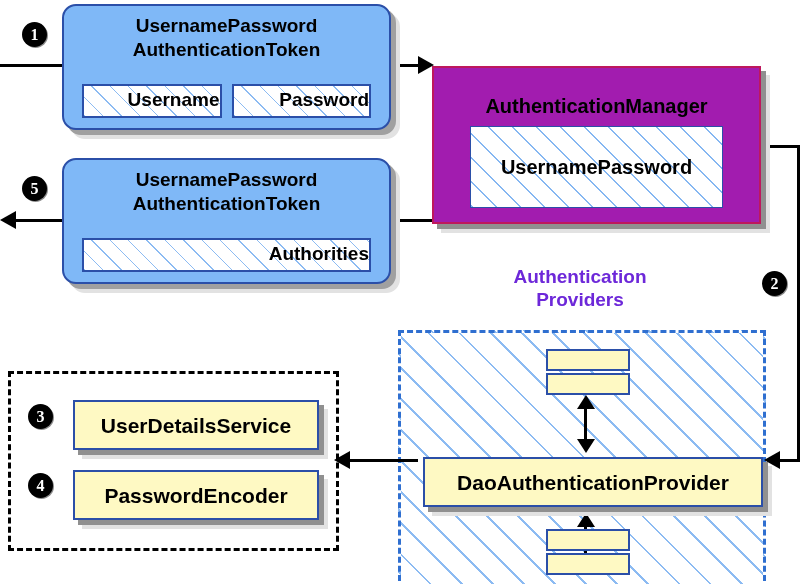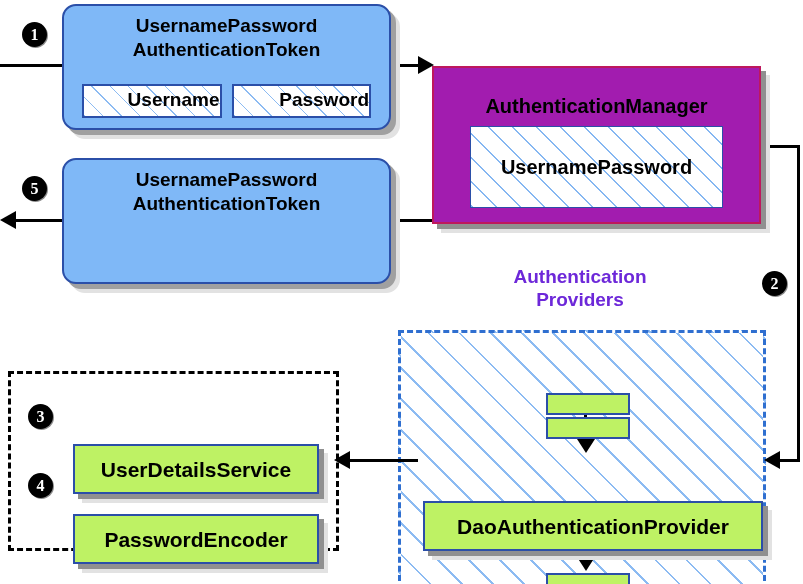--- a/index.html
+++ b/index.html
@@ -77,25 +77,24 @@
         rgba(120,175,240,.85) 0 2px, rgba(255,255,255,0) 2px 22px);
     z-index:5;
   }
   
   .dashbox{
     position:absolute;border:3px dashed #000;background:#fff;z-index:5;
   }
 
   
   .bar{
-    position:absolute;background:#bef264;border:2px solid #2b4fa8;
+    position:absolute;background:#fef9c3;border:2px solid #2b4fa8;
     color:#000;font:bold 21px/1 "Liberation Sans",sans-serif;
     box-shadow:5px 5px 0 0 #909090, 9px 9px 0 0 #e2e2e2;
     z-index:20;
-    margin-top:44px;
   }
   .bar span{position:absolute;left:0;right:0;top:50%;transform:translateY(-50%);text-align:center;}
   .bar.plain{box-shadow:none;}
 
   
   .caption{
     position:absolute;color:#6d28d9;
     font:bold 19px/23px "Liberation Sans",sans-serif;text-align:center;
     white-space:pre-line;z-index:30;
   }
@@ -145,20 +144,21 @@
     <div class="slots">
       <div class="slot">Username</div>
       <div class="slot">Password</div>
     </div>
   </div>
 
   <div class="token" style="left:62px;top:158px;width:325px;height:122px;">
     <div class="title">UsernamePassword
 AuthenticationToken</div>
     <div class="slots">
+      <div class="slot">Authorities</div>
     </div>
   </div>
 
   <div class="mgr" style="left:432px;top:66px;width:325px;height:154px;">
     <div class="title">AuthenticationManager</div>
     <div class="inner">
       <span>UsernamePassword</span>
     </div>
   </div>
 

